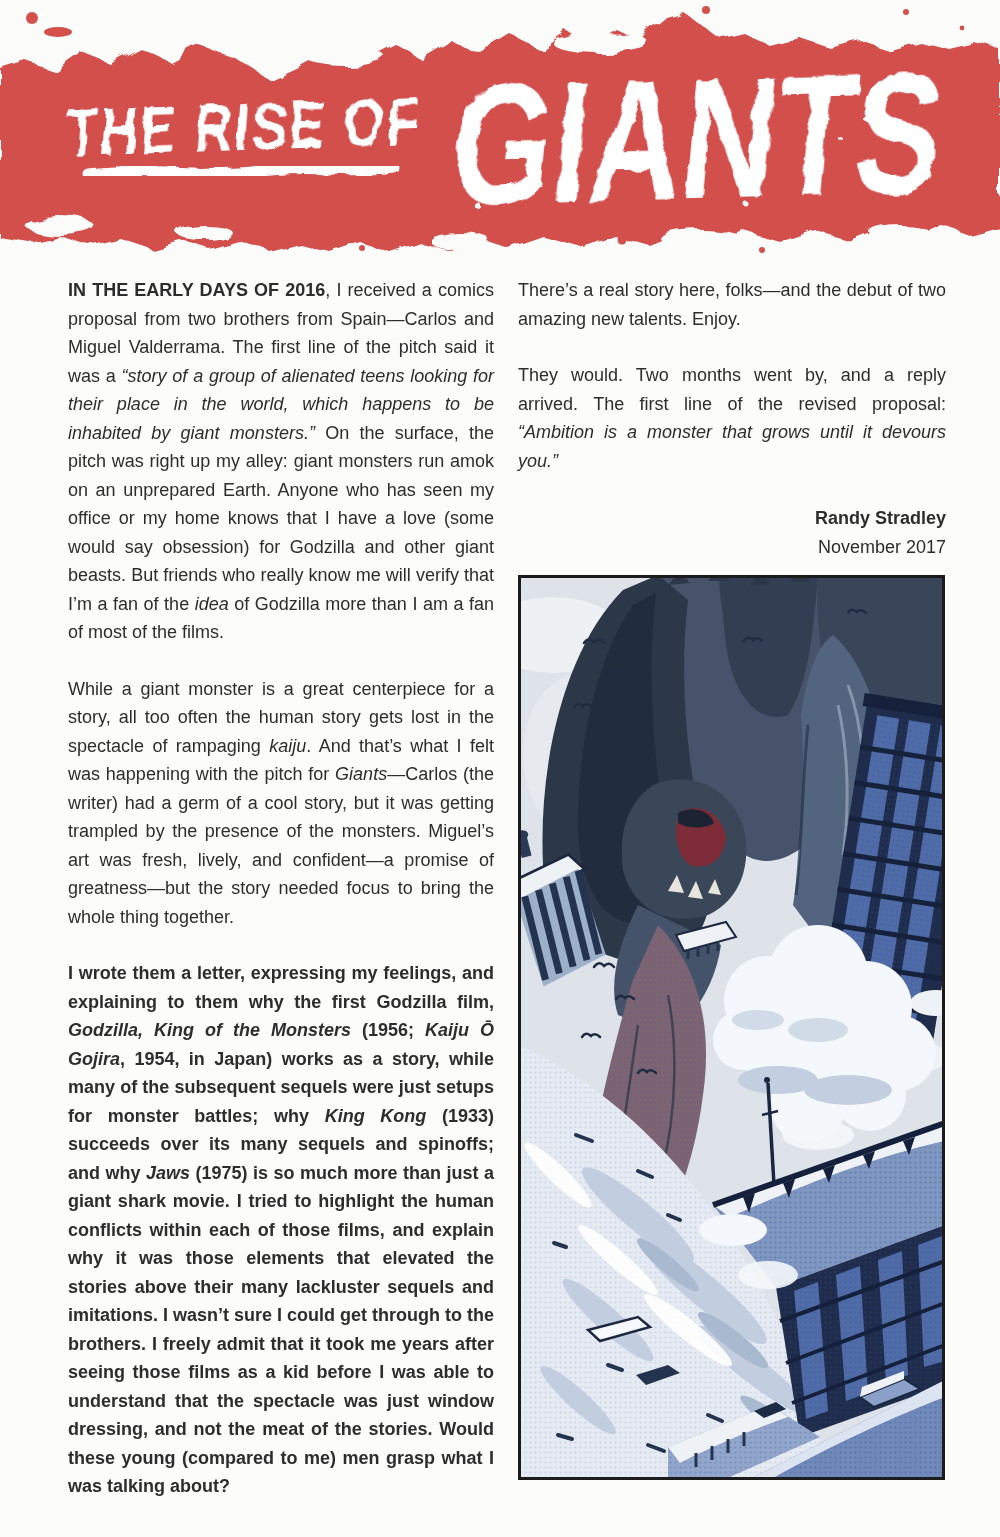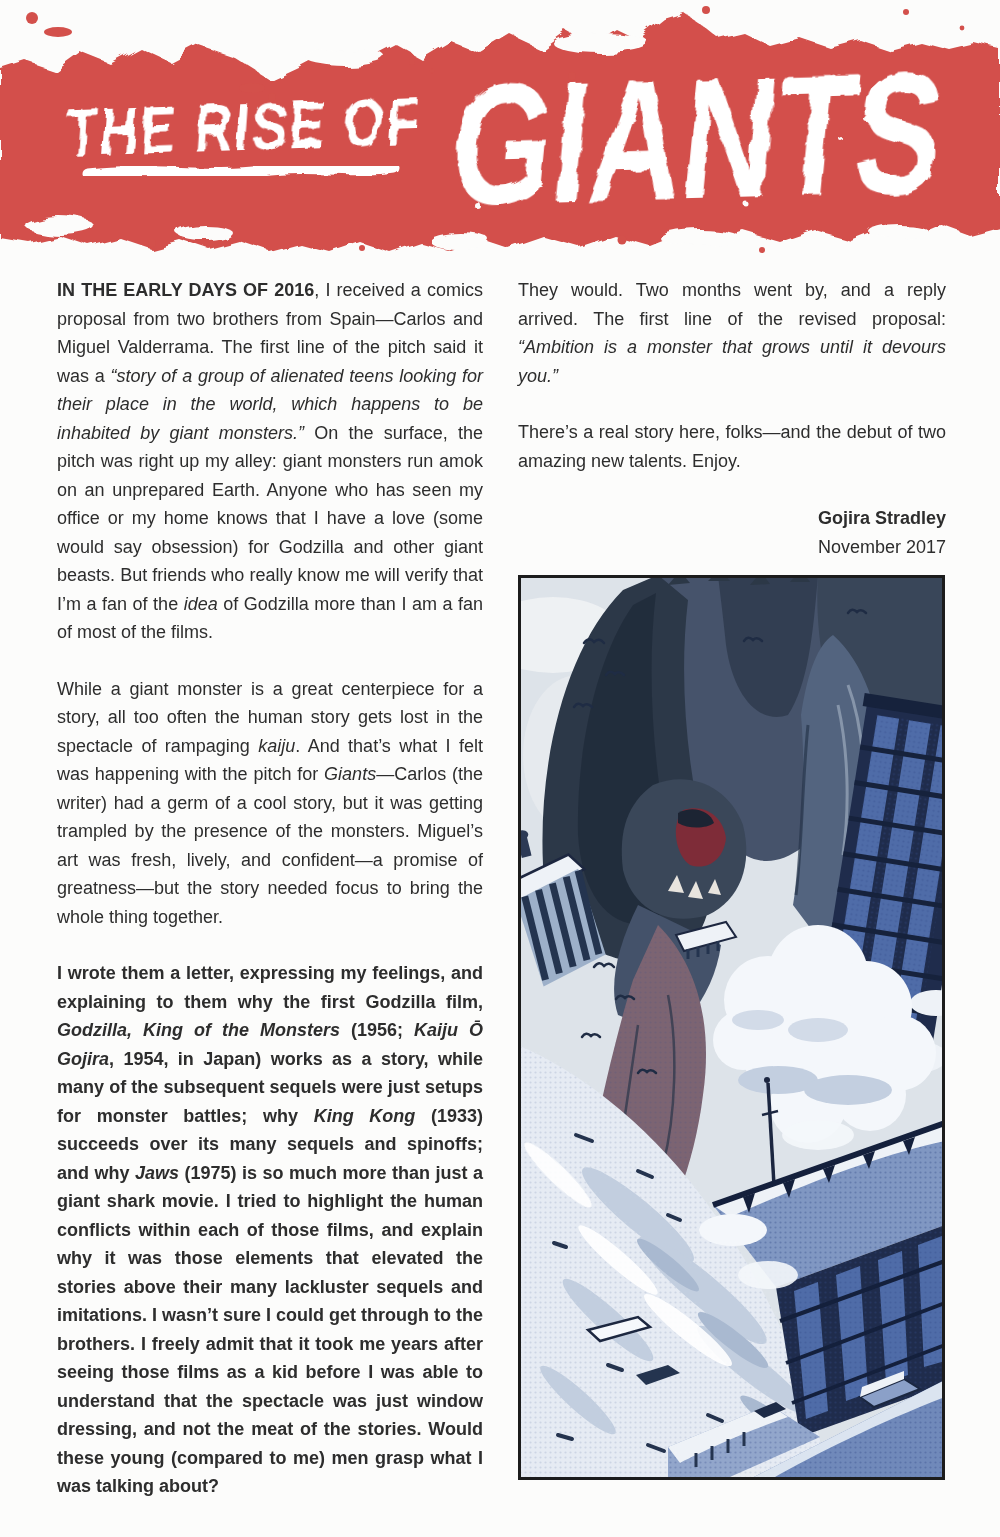--- a/index.html
+++ b/index.html
@@ -6,21 +6,21 @@
   .page{
     position:relative;
     width:1000px;height:1537px;
     background:#fcfcfb;
     overflow:hidden;
     font-family:"Liberation Sans","DejaVu Sans",sans-serif;
     margin:0 auto;
   }
   .banner-svg{position:absolute;top:0;left:0;display:block;}
   .col{position:absolute;top:276px;color:#2d2d2d;font-size:18px;line-height:28.5px;}
-  .col-left{left:57px;width:426px;}
+  .col-left{left:68px;width:426px;}
   .col-right{left:518px;width:428px;}
   .col p{margin:0 0 28px 0;text-align:justify;}
   .col p:last-child{margin-bottom:0;font-weight:bold;}
   .signature{margin-top:29px;text-align:right;line-height:28.5px;}
   .sig-name{font-weight:bold;}
   .art-svg{position:absolute;left:518px;top:575px;display:block;}
   .r-b{font-weight:bold;}
   .r-i{font-style:italic;}
 </style>
 </head>
@@ -86,24 +86,24 @@
     </g>
   </svg>
 
   <div class="col col-left">
     <p><span class="r-b">IN THE EARLY DAYS OF 2016</span><span>, I received a comics proposal from two brothers from Spain—Carlos and Miguel Valderrama. The first line of the pitch said it was a </span><span class="r-i">“story of a group of alienated teens looking for their place in the world, which happens to be inhabited by giant monsters.”</span><span> On the surface, the pitch was right up my alley: giant monsters run amok on an unprepared Earth. Anyone who has seen my office or my home knows that I have a love (some would say obsession) for Godzilla and other giant beasts. But friends who really know me will verify that I’m a fan of the </span><span class="r-i">idea</span><span> of Godzilla more than I am a fan of most of the films.</span></p>
     <p><span>While a giant monster is a great centerpiece for a story, all too often the human story gets lost in the spectacle of rampaging </span><span class="r-i">kaiju</span><span>. And that’s what I felt was happening with the pitch for </span><span class="r-i">Giants</span><span>—Carlos (the writer) had a germ of a cool story, but it was getting trampled by the presence of the monsters. Miguel’s art was fresh, lively, and confident—a promise of greatness—but the story needed focus to bring the whole thing together.</span></p>
     <p><span>I wrote them a letter, expressing my feelings, and explaining to them why the first Godzilla film, </span><span class="r-i">Godzilla, King of the Monsters</span><span> (1956; </span><span class="r-i">Kaiju Ō Gojira</span><span>, 1954, in Japan) works as a story, while many of the subsequent sequels were just setups for monster battles; why </span><span class="r-i">King Kong</span><span> (1933) succeeds over its many sequels and spinoffs; and why </span><span class="r-i">Jaws</span><span> (1975) is so much more than just a giant shark movie. I tried to highlight the human conflicts within each of those films, and explain why it was those elements that elevated the stories above their many lackluster sequels and imitations. I wasn’t sure I could get through to the brothers. I freely admit that it took me years after seeing those films as a kid before I was able to understand that the spectacle was just window dressing, and not the meat of the stories. Would these young (compared to me) men grasp what I was talking about?</span></p>
   </div>
 
   <div class="col col-right">
+    <p><span>There’s a real story here, folks—and the debut of two amazing new talents. Enjoy.</span></p>
     <p><span>They would. Two months went by, and a reply arrived. The first line of the revised proposal: </span><span class="r-i">“Ambition is a monster that grows until it devours you.”</span></p>
-    <p><span>There’s a real story here, folks—and the debut of two amazing new talents. Enjoy.</span></p>
     <div class="signature">
-      <div class="sig-name">Gojira Stradley</div>
+      <div class="sig-name">Randy Stradley</div>
       <div class="sig-date">November 2017</div>
     </div>
   </div>
 
   <svg class="art-svg" width="427" height="905" viewBox="0 0 427 905" role="img">
     <defs>
       <pattern id="ht" width="5" height="5" patternUnits="userSpaceOnUse">
         <circle cx="2.5" cy="2.5" r="1.1" fill="#33498a" opacity="0.35"></circle>
       </pattern>
       <clipPath id="frame">

